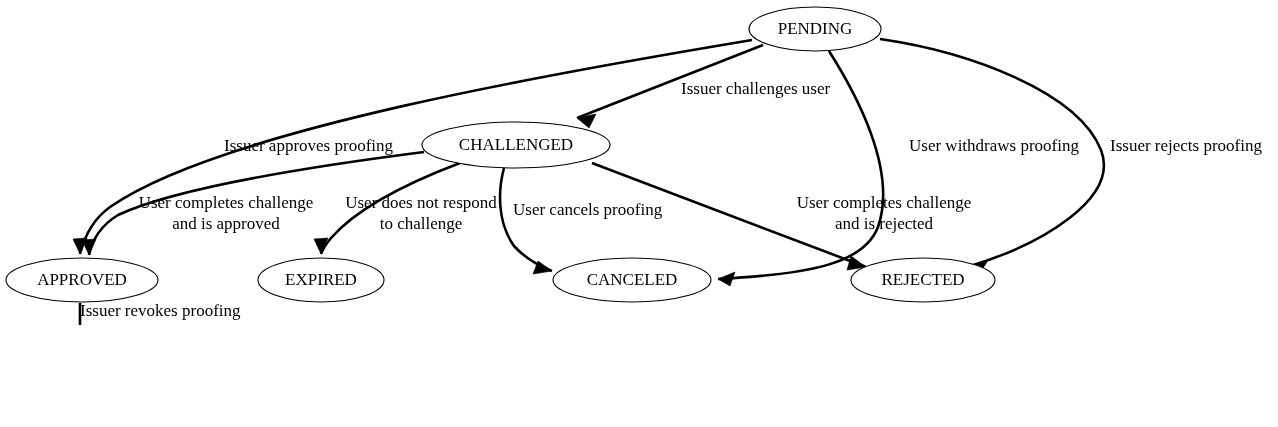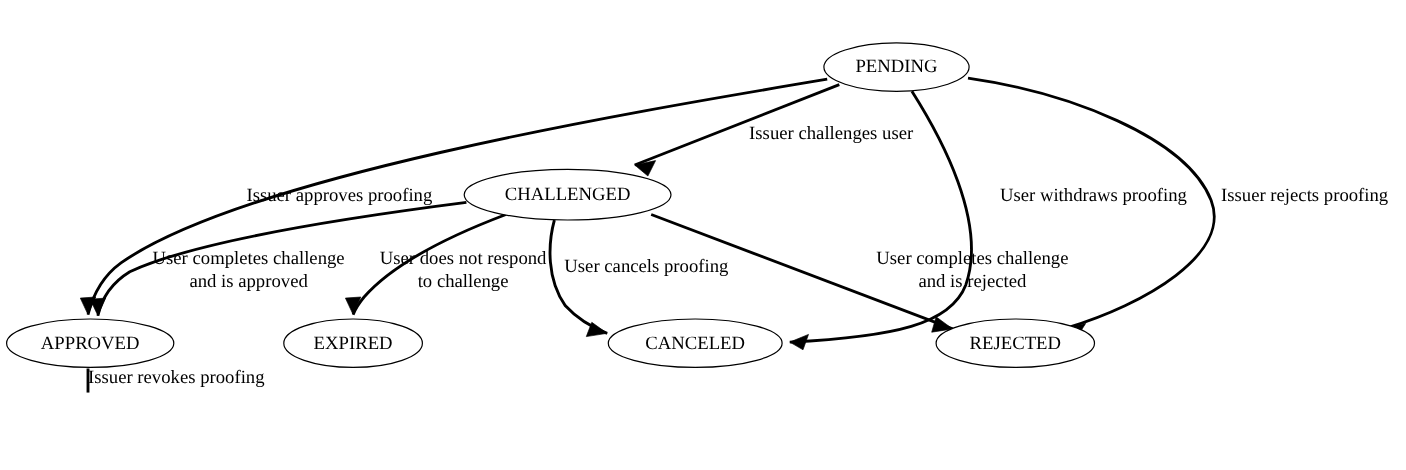--- a/index.html
+++ b/index.html
@@ -9,21 +9,20 @@
   }
   body {
     font-family: "Liberation Serif", "DejaVu Serif", serif;
   }
   #diagram-root {
     position: relative;
     width: 1278px;
     height: 325px;
     background: #ffffff;
     overflow: hidden;
-    margin-top: 32px;
   }
   svg#state-graph {
     display: block;
     width: 1278px;
     height: 427px;
   }
   .node-ellipse {
     fill: #ffffff;
     stroke: #000000;
     stroke-width: 1.1;

